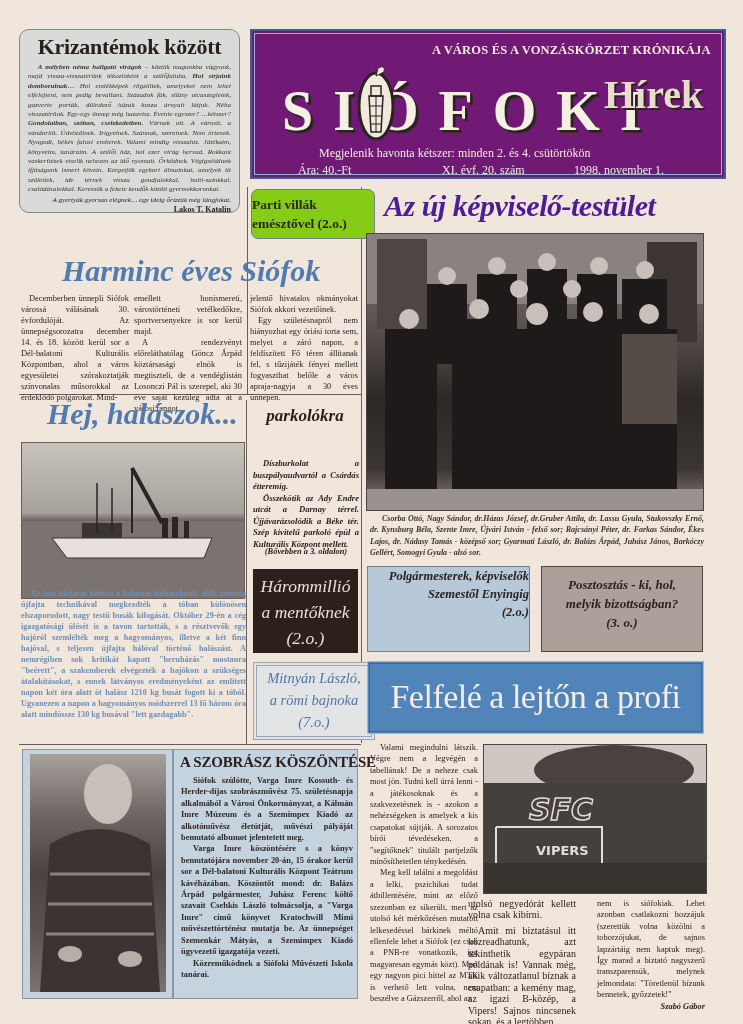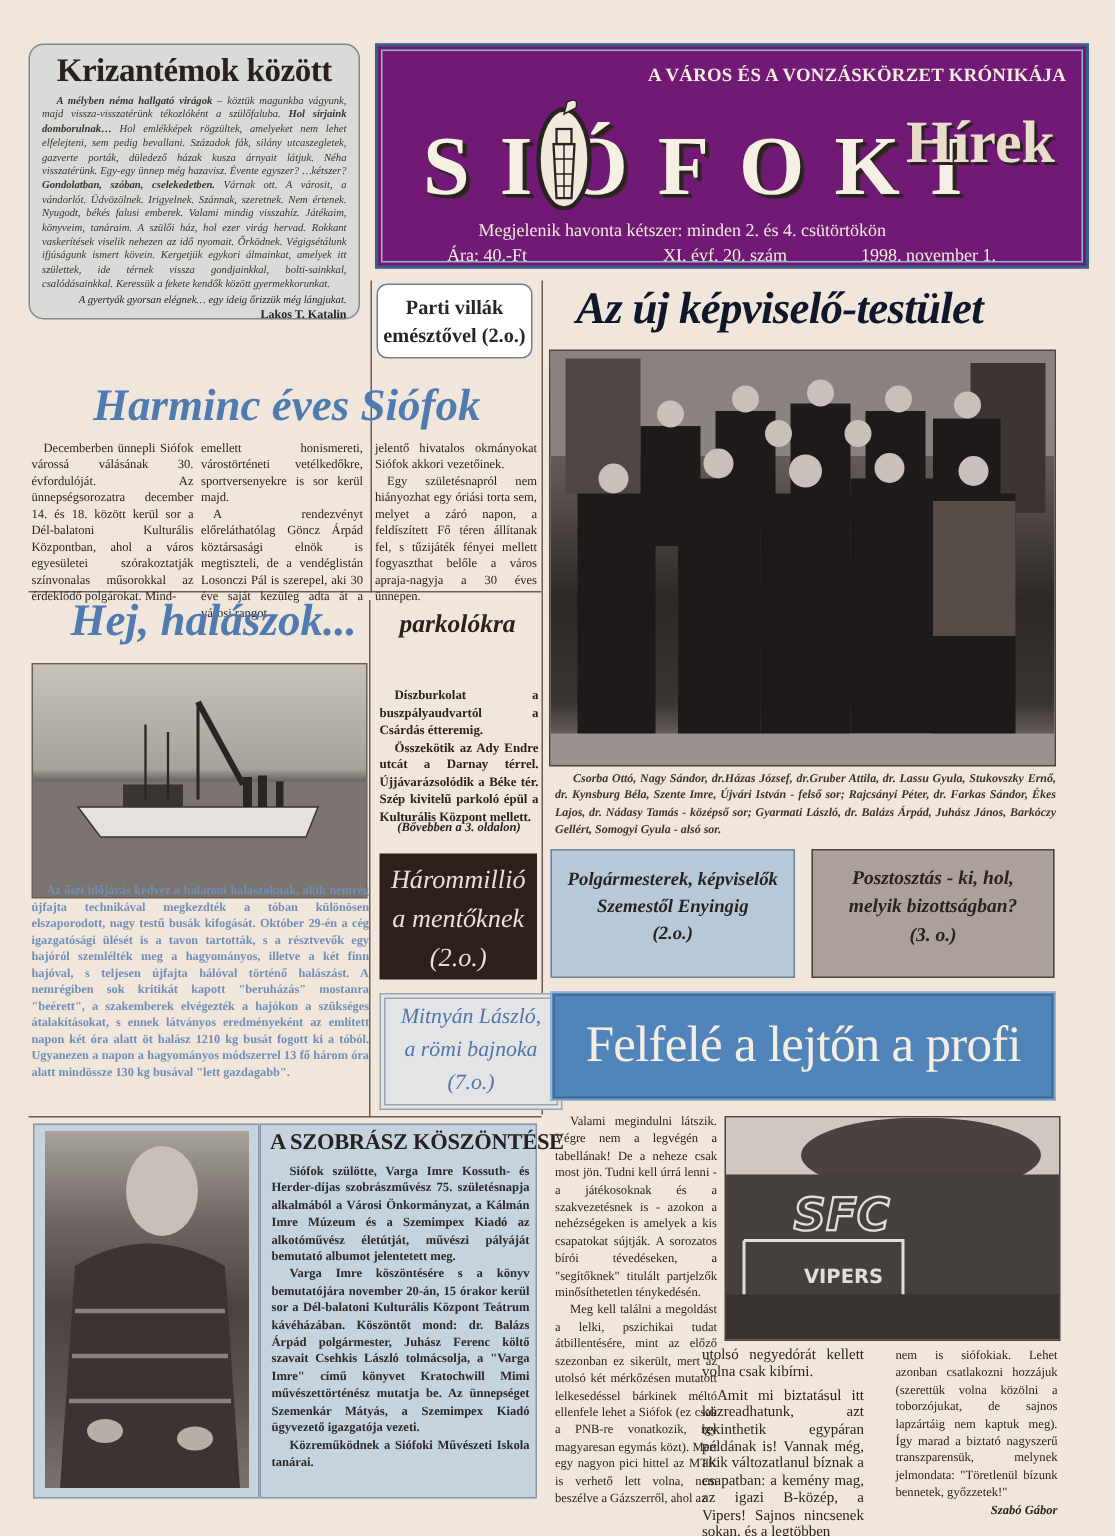--- a/index.html
+++ b/index.html
@@ -22,50 +22,50 @@
   #mast .tagline{position:absolute;left:180px;top:12px;font-size:12.5px;font-weight:bold;color:#f4ecde;letter-spacing:0.2px;}
   #mast .logo{position:absolute;left:30px;top:48px;font-size:56px;font-weight:bold;color:#f6efe3;letter-spacing:20px;text-shadow:2px 2px 0 #2a2222,3px 3px 0 #3b2a26;}
   #mast .hirek{position:absolute;left:352px;top:40px;font-size:40px;font-weight:bold;color:#e9dccd;text-shadow:2px 2px 0 #2a2222;}
   #mast .tower{position:absolute;left:104px;top:35px;width:40px;height:74px;}
   #mast .freq{position:absolute;left:67px;top:115px;font-size:12px;color:#f4ecde;}
   #mast .price{position:absolute;left:46px;top:132px;font-size:12px;color:#f4ecde;}
   #mast .issue{position:absolute;left:190px;top:132px;font-size:12px;color:#f4ecde;}
   #mast .date{position:absolute;left:322px;top:132px;font-size:12px;color:#f4ecde;}
 
   
-  #parti{left:251px;top:189px;width:104px;height:50px;background:#ffffff;border:1px solid #6d7f91;border-radius:7px;text-align:center;font-size:13.5px;font-weight:bold;line-height:19px;padding-top:5px;box-sizing:border-box;color:#2c2422;}
-
-  #kepv-title{left:384px;top:189px;font-size:30px;font-weight:bold;font-style:italic;color:#0f172a;letter-spacing:-0.5px;}
+  #parti{left:251px;top:189px;width:124px;height:50px;background:#84cc16;border:1px solid #6d7f91;border-radius:7px;text-align:left;font-size:13.5px;font-weight:bold;line-height:19px;padding-top:5px;box-sizing:border-box;color:#2c2422;}
+
+  #kepv-title{left:384px;top:189px;font-size:30px;font-weight:bold;font-style:italic;color:#4c1d95;letter-spacing:-0.5px;}
 
   
   #harm-title{left:62px;top:254px;font-size:30px;font-weight:bold;font-style:italic;color:#4f7bb0;}
   .col3{position:absolute;top:293px;width:108px;font-size:8.4px;line-height:11px;text-align:justify;}
   .col3 p{text-indent:8px;}
 
   
   #hej-title{left:47px;top:397px;font-size:30px;font-weight:bold;font-style:italic;color:#4f7bb0;text-align:right;}
   #boat{left:21px;top:442px;width:222px;height:155px;background:linear-gradient(#c8c2bd 0%,#a7a19c 45%,#6b6763 50%,#817a75 100%);border:1px solid #6b5e58;overflow:hidden;}
   #hej-body{left:21px;top:588px;width:225px;font-size:8.2px;line-height:11px;font-weight:bold;color:#6f8fb6;text-align:justify;}
   #hej-body p{text-indent:10px;}
 
   
   #felm-title{left:250px;top:403px;width:110px;text-align:center;font-size:17px;font-style:italic;font-weight:bold;line-height:25px;color:#2a2020;}
   #felm-body{left:253px;top:458px;width:106px;font-size:8.6px;line-height:11.5px;font-weight:bold;text-align:justify;}
-  #felm-body p{text-indent:10px;}
+  #felm-body p{text-indent:10px;font-style:italic;}
   #felm-more{left:253px;top:547px;width:106px;text-align:center;font-size:8.4px;font-style:italic;font-weight:bold;}
 
   #harom{left:253px;top:569px;width:105px;height:84px;background:#2d201c;color:#e8e0d6;font-style:italic;text-align:center;font-size:17.5px;line-height:26px;padding-top:4px;box-sizing:border-box;}
   #mitny{left:253px;top:662px;width:122px;height:78px;background:#e2e4e6;border:1px solid #98a6b4;outline:1px solid #98a6b4;outline-offset:-4px;color:#5275a7;font-style:italic;text-align:center;font-size:14.5px;line-height:22px;padding-top:4px;box-sizing:border-box;}
 
   
   #council{left:366px;top:233px;width:336px;height:276px;background:linear-gradient(#7d7571,#5e5653 30%,#2d2826 60%,#3a3432 85%,#8f8782);border:1px solid #4b4340;overflow:hidden;}
   #caption{left:370px;top:513px;width:334px;font-size:8px;line-height:11.4px;font-weight:bold;font-style:italic;text-align:justify;color:#3a3330;}
   #caption p{text-indent:12px;}
 
-  #polg{left:367px;top:566px;width:163px;height:86px;background:#b7c8d9;border:1px solid #6f8193;text-align:center;font-style:italic;font-weight:bold;font-size:12.5px;line-height:18px;padding-top:10px;box-sizing:border-box;}
+  #polg{left:367px;top:566px;width:163px;height:86px;background:#b7c8d9;border:1px solid #6f8193;text-align:right;font-style:italic;font-weight:bold;font-size:12.5px;line-height:18px;box-sizing:border-box;}
   #poszt{left:541px;top:566px;width:162px;height:86px;background:#aba19a;border:1px solid #4d4440;text-align:center;font-style:italic;font-weight:bold;font-size:13px;line-height:19px;padding-top:8px;box-sizing:border-box;}
   #foci{left:367px;top:661px;width:335px;height:71px;background:#5184b9;border:1px solid #a0b6cc;outline:1px solid #3d6690;outline-offset:-3px;color:#f4eee4;font-size:34px;text-align:center;line-height:69px;letter-spacing:-0.5px;}
 
   
   #portrait-frame{left:22px;top:749px;width:151px;height:250px;background:#c5d3df;border:1px solid #8796a4;box-sizing:border-box;}
   #portrait{left:30px;top:754px;width:136px;height:238px;background:linear-gradient(#a8a29d 0%,#6e6763 25%,#4b4340 50%,#5c5450 75%,#7a7370 100%);overflow:hidden;}
   #szob-box{left:173px;top:749px;width:185px;height:250px;background:#c5d3df;border:1px solid #8796a4;box-sizing:border-box;}
   #szob-title{left:180px;top:754px;font-size:15px;font-weight:bold;color:#2a2020;letter-spacing:-0.2px;}
   #szob-body{left:181px;top:775px;width:172px;font-size:8.4px;line-height:11.4px;font-weight:bold;text-align:justify;color:#2f2826;}
   #szob-body p{text-indent:12px;}

